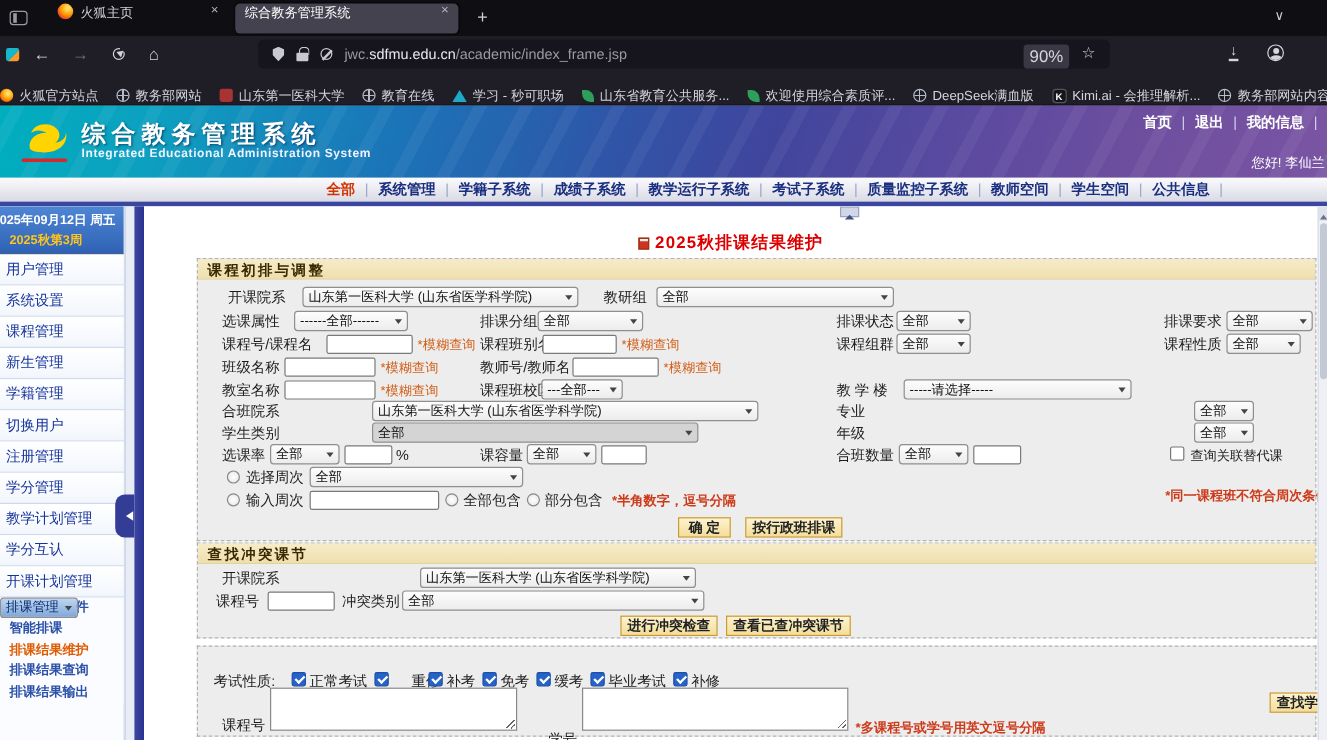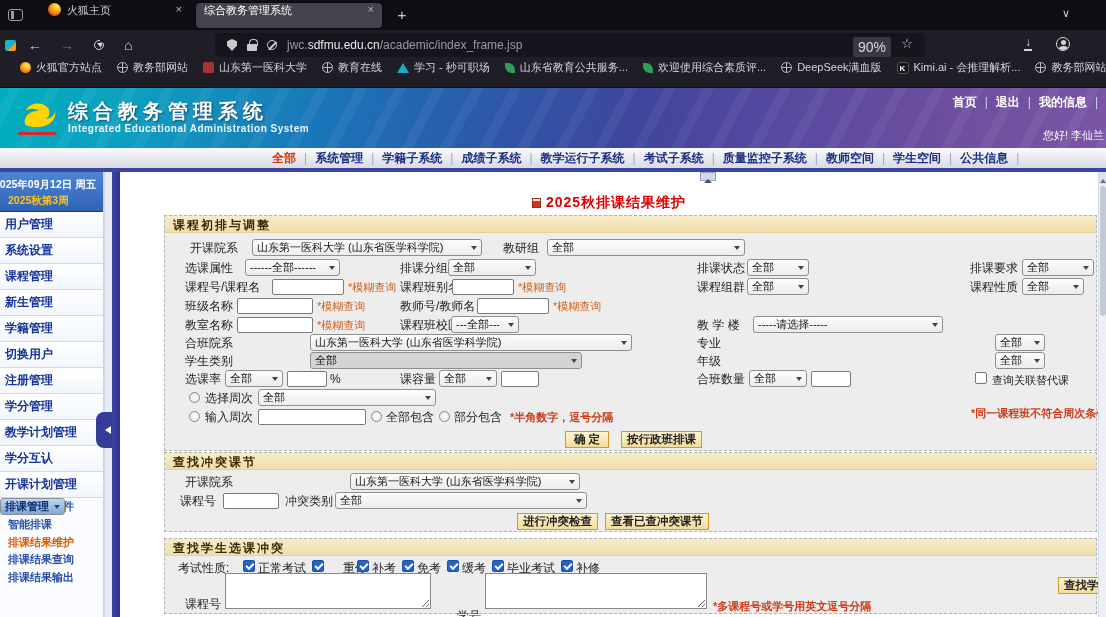--- a/index.html
+++ b/index.html
@@ -27,21 +27,21 @@
 .lock::before{content:"";position:absolute;left:1.5px;top:-5px;width:7px;height:6px;border:1.5px solid #c9c9d0;border-bottom:none;border-radius:4px 4px 0 0}
 .perm{position:relative;width:10px;height:10px;border:1.5px solid #c9c9d0;border-radius:50%;margin:0 10px 0 2px}
 .perm::after{content:"";position:absolute;left:-1px;top:4px;width:11px;height:1.5px;background:#c9c9d0;transform:rotate(-45deg)}
 .urltxt b{color:#e9e9ee;font-weight:normal}
 .zoombadge{position:absolute;right:34px;top:4px;background:#3a3844;border-radius:3px;padding:2px 5px;font-size:14px;color:#d6d6dd}
 .star{position:absolute;right:12px;top:3px;color:#cfcfd6;font-size:13px}
 .dlico{position:absolute;left:1024px;top:6px;color:#d4d4da;font-size:12px;border-bottom:2px solid #d4d4da;padding:0 1px 0px 1px;line-height:13px}
 .acct{position:absolute;left:1056px;top:7px;width:14px;height:14px;border:1.5px solid #d4d4da;border-radius:50%;overflow:hidden}
 .acct::before{content:"";position:absolute;left:4px;top:2px;width:5px;height:5px;border-radius:50%;background:#d4d4da}
 .acct::after{content:"";position:absolute;left:1px;top:8px;width:11px;height:8px;border-radius:50%;background:#d4d4da}
-.bmbar{height:28px;background:#1f1e26;display:flex;align-items:flex-start;gap:15px;padding-left:20px;overflow:hidden;border-bottom:1px solid #14131a}
+.bmbar{height:28px;background:#1f1e26;display:flex;align-items:flex-end;gap:15px;padding-left:0;overflow:hidden;border-bottom:1px solid #14131a}
 .bm{display:flex;align-items:center;gap:5px;color:#d4d4dc;font-size:11px;white-space:nowrap}
 .globe{width:11px;height:11px;border:1px solid #b8bcc8;border-radius:50%;background:linear-gradient(transparent 4px,#b8bcc8 4px,#b8bcc8 5px,transparent 5px),linear-gradient(90deg,transparent 4px,#b8bcc8 4px,#b8bcc8 5px,transparent 5px)}
 .ffc{width:11px;height:11px;border-radius:50%;background:radial-gradient(circle at 60% 35%,#ffe066 10%,#ff9a00 50%,#d8432c 90%)}
 .school{width:11px;height:11px;border-radius:2px;background:#a83333}
 .mtn{width:0;height:0;border-left:6px solid transparent;border-right:6px solid transparent;border-bottom:10px solid #1fa8c8}
 .leaf{width:10px;height:10px;background:#2e9e5b;border-radius:0 70% 0 70%}
 .kimi{width:12px;height:12px;background:#15151c;border:1px solid #555;border-radius:3px;color:#fff;font-size:8px;font-weight:bold;text-align:center;line-height:12px}
 
 .siteheader{position:relative;height:60px;background:linear-gradient(105deg,#00aebe 0%,#0d9fc0 12%,#1b74b8 30%,#2f55a8 46%,#40459c 58%,#5a4aa0 72%,#6d4e9e 85%,#7a55a4 100%)}
 .siteheader::before{content:"";position:absolute;inset:0;background:repeating-linear-gradient(-62deg,rgba(255,255,255,.05) 0 10px,transparent 10px 34px)}
@@ -56,21 +56,21 @@
 .navbar{height:24px;background:linear-gradient(#fbfbfd,#d9dae4);border-bottom:4px solid #3b479e;display:flex;align-items:center;padding-left:272px;white-space:nowrap}
 .nav-i{color:#1a2f80;font-weight:bold;font-size:12px}
 .nav-i::after{content:"|";color:#98a6c8;margin:0 8px;font-weight:normal}
 .nav-i.active{color:#d43300}
 
 .row{position:relative;display:flex;height:445px}
 .sidebar{width:104px;background:#fbfcff;border-right:1px solid #c8d4e8}
 .sidedate{height:40px;background:linear-gradient(#4f86d4,#2f62b4);border-bottom:1px solid #1d3d7a;color:#fff;font-size:10.5px;font-weight:bold;padding-top:4px;line-height:16px;overflow:hidden;white-space:nowrap}
 .sidedate .d1{display:block;margin-left:-6px}
 .sidedate .d2{display:block;padding-left:8px;color:#ffc41e}
-.side-item{height:26px;line-height:25px;border-bottom:1px solid #cdd9ec;color:#16339a;font-weight:bold;font-size:12px;padding-left:5px;background:linear-gradient(#ffffff,#f2f6fc);white-space:nowrap;overflow:hidden}
+.side-item{height:26px;line-height:25px;border-bottom:1px solid #cdd9ec;color:#16339a;font-weight:normal;font-size:12px;padding-left:5px;background:linear-gradient(#ffffff,#f2f6fc);white-space:nowrap;overflow:hidden}
 .side-item.sel{background:linear-gradient(#bcd6f2,#7fa8d8);color:#0e2a6e}
 .side-sub{height:17.8px;line-height:17.8px;font-size:11px;color:#2a50a8;font-weight:bold;padding-left:8px;background:#fbfcff;white-space:nowrap;overflow:hidden}
 .side-sub.on{color:#e05a00}
 .scrollstrip{width:8px;background:#e8ecf5;border-left:1px solid #d0d8e8}
 .divider{width:8px;background:linear-gradient(90deg,#3c46a0,#2a3390)}
 .collapse{position:absolute;left:96px;top:240px;width:16px;height:36px;background:#343d96;border-radius:8px 0 0 8px;z-index:5}
 .collapse::after{content:"";position:absolute;left:5px;top:14px;border:4px solid transparent;border-right:6px solid #fff}
 .main{position:relative;flex:1;background:#fff;overflow:hidden}
 
 .msb{position:absolute;right:0;top:0;width:8px;height:100%;background:#eef0f5;border-left:1px solid #d8dce6}
@@ -328,21 +328,20 @@
       <div class="sel" style="left:185px;top:20px;width:230px">山东第一医科大学 (山东省医学科学院)</div>
       <span class="lbl" style="left:15px;top:41px">课程号</span>
       <input class="inp" style="left: 58px; top: 40px; width: 56px;">
       <span class="lbl" style="left:120px;top:41px">冲突类别</span>
       <div class="sel" style="left:170px;top:39px;width:252px">全部</div>
       <div class="btn" style="left:352px;top:60px">进行冲突检查</div>
       <div class="btn" style="left:440px;top:60px">查看已查冲突课节</div>
     </div>
 
     <div class="box" style="top:366px;height:76px">
-      <div class="box-h">查找学生选课冲突</div>
       <span class="lbl" style="left:13px;top:22px">考试性质:</span>
       <span class="cbx on" style="left:78px;top:21px"></span>
       <span class="lbl" style="left:93px;top:22px">正常考试</span>
       <span class="cbx on" style="left:147px;top:21px"></span>
       <span class="lbl" style="left:178px;top:22px">重修</span>
       <span class="cbx on" style="left:192px;top:21px"></span>
       <span class="lbl" style="left:207px;top:22px">补考</span>
       <span class="cbx on" style="left:237px;top:21px"></span>
       <span class="lbl" style="left:252px;top:22px">免考</span>
       <span class="cbx on" style="left:282px;top:21px"></span>

